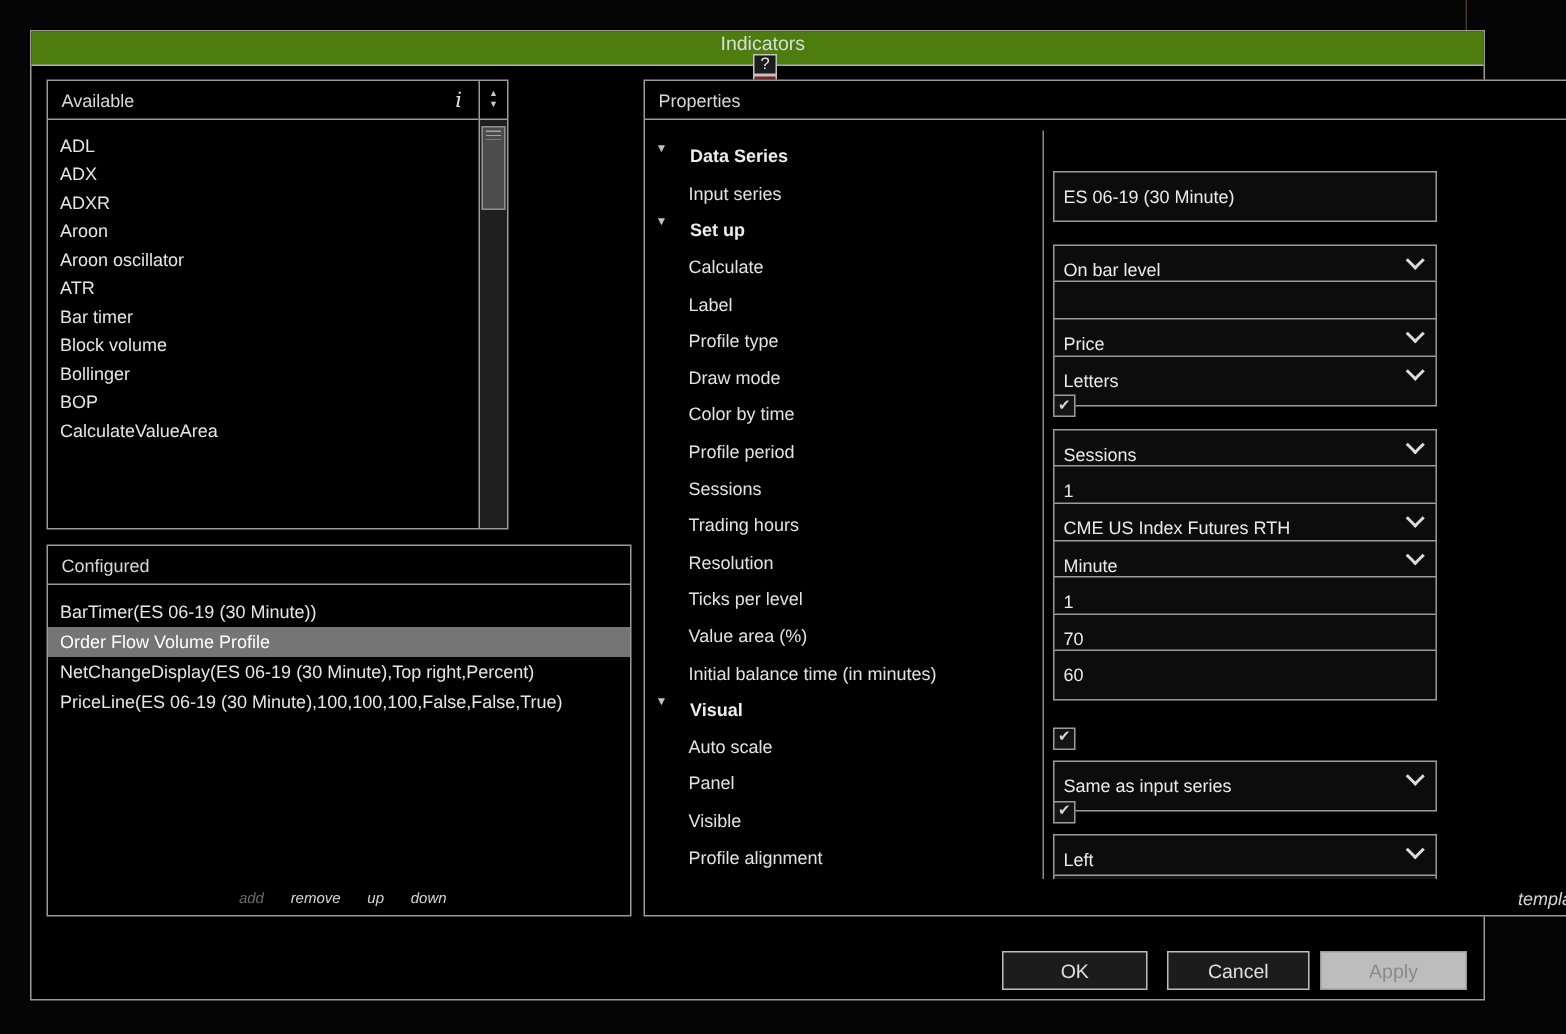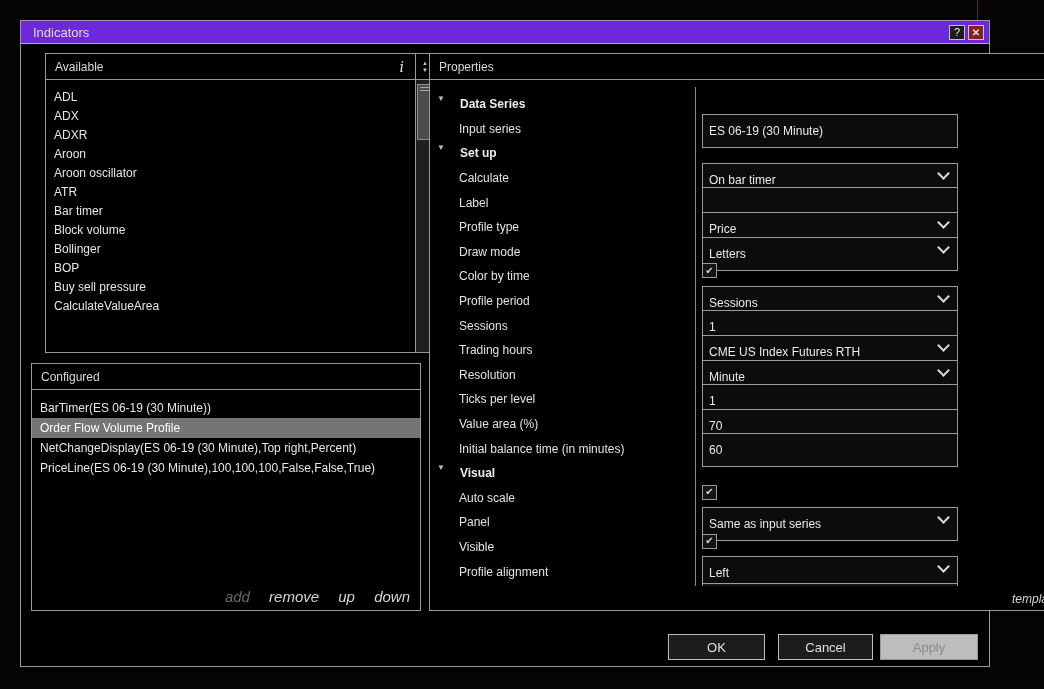--- a/index.html
+++ b/index.html
@@ -6,31 +6,31 @@
   .stage{position:relative;width:1044px;height:689px;background:#050505;overflow:hidden;
          font-family:"Liberation Sans",sans-serif;}
 
   
   .cross-h{position:absolute;left:991px;top:267px;width:53px;height:2px;background:#8e1313;}
   .cross-v{position:absolute;left:977px;top:0;width:1px;height:20px;background:#4a3030;}
 
   
   .dialog{position:absolute;left:20px;top:20px;width:970px;height:647px;box-sizing:border-box;
           border:1px solid #9b9b9b;background:#000;}
-  .titlebar{height:22px;background:#6d28d9;border-bottom:1px solid #b0b0b0;display:flex;
-            align-items:center;padding:0 5px 0 12px;color:#dcdcdc;font-size:13px;}
+  .titlebar{height:22px;background:#4d7c0f;border-bottom:1px solid #b0b0b0;display:flex;
+            align-items:center;padding:0 5px 0 12px;color:#dcdcdc;font-size:13px;flex-direction:column;}
   .titlebar .spacer{flex:1;}
   .win-btn{width:16px;height:15px;display:flex;align-items:center;justify-content:center;
            margin-left:3px;box-sizing:border-box;cursor:default;}
   .help-btn{background:#1c1c1c;border:1px solid #c2c2c2;color:#e8e8e8;font-size:11px;}
   .close-btn{background:#7d2328;border:1px solid #c2c2c2;color:#f0dede;font-size:10px;font-weight:bold;}
 
   
   .panel{position:absolute;box-sizing:border-box;border:1px solid #9b9b9b;background:#000;}
-  .available-panel{left:24px;top:32px;width:390px;height:300px;}
+  .available-panel{left:10px;top:32px;width:308px;height:300px;}
   .configured-panel{left:10px;top:342px;width:390px;height:248px;}
   .properties-panel{left:408px;top:32px;width:656px;height:558px;}
   .panel-head{height:25px;border-bottom:1px solid #9b9b9b;display:flex;align-items:center;
               padding:0 9px;color:#d8d8d8;font-size:12px;}
   .panel-head.has-scroll{margin-right:19px;}
   .info-icon{margin-left:auto;font-family:"DejaVu Serif",serif;font-style:italic;font-size:14px;
              color:#e0e0e0;padding-right:2px;}
 
   
   .scrollcol{position:absolute;top:0;right:0;bottom:0;width:19px;border-left:1px solid #9b9b9b;box-sizing:border-box;}
@@ -44,22 +44,22 @@
   .properties-thumb{top:4px;height:499px;}
 
   
   .list{position:absolute;left:0;top:26px;bottom:0;overflow:hidden;padding-top:8px;}
   .available-panel .list{right:19px;}
   .configured-panel .list{right:0;bottom:24px;}
   .list-item{height:19px;line-height:19px;padding-left:8px;font-size:12px;color:#e6e6e6;white-space:nowrap;}
   .configured-panel .list-item{height:20px;line-height:20px;}
   .list-item.selected{background:#757575;color:#ffffff;}
 
-  .panel-foot{position:absolute;left:0;right:10px;bottom:5px;text-align:right;font-style:italic;
-              font-size:15px;color:#d6d6d6;}
+  .panel-foot{position:absolute;left:0;right:10px;bottom:5px;text-align:center;font-style:italic;
+              font-size:10px;color:#d6d6d6;}
   .panel-foot .action{margin-left:15px;}
   .panel-foot .dim{color:#6a6a6a;}
   .pfoot-template{position:absolute;right:26px;bottom:4px;font-style:italic;font-size:12px;color:#d6d6d6;}
 
   
   .prop-rows{position:absolute;left:0;top:26px;right:19px;bottom:24px;overflow:hidden;padding-top:7px;}
   .vsep{position:absolute;left:265px;top:7px;bottom:0;width:1px;background:#8a8a8a;}
   .prow{position:relative;height:24.6px;display:flex;align-items:center;}
   .plabel{font-size:12px;color:#e2e2e2;padding-left:29px;white-space:nowrap;margin-top:10px;}
   .prow.section .plabel{padding-left:0;font-weight:bold;color:#ececec;}
@@ -112,21 +112,20 @@
           <div class="list-item">ADL</div>
           <div class="list-item">ADX</div>
           <div class="list-item">ADXR</div>
           <div class="list-item">Aroon</div>
           <div class="list-item">Aroon oscillator</div>
           <div class="list-item">ATR</div>
           <div class="list-item">Bar timer</div>
           <div class="list-item">Block volume</div>
           <div class="list-item">Bollinger</div>
           <div class="list-item">BOP</div>
-          <div class="list-item">Buy sell pressure</div>
           <div class="list-item">CalculateValueArea</div>
         </div>
       <div class="scrollcol">
         <div class="spinner">
           <span>▲</span>
           <span>▼</span>
         </div>
         <div class="track">
           <div class="thumb available-thumb"></div>
         </div>
@@ -167,21 +166,21 @@
               <span class="val">ES 06-19 (30 Minute)</span>
             </div>
           </div>
           <div class="prow section">
             <span class="tri">▼</span>
             <span class="plabel">Set up</span>
           </div>
           <div class="prow select">
             <span class="plabel">Calculate</span>
             <div class="ctl">
-              <span class="val">On bar timer</span>
+              <span class="val">On bar level</span>
               <span class="chev"></span>
             </div>
           </div>
           <div class="prow text">
             <span class="plabel">Label</span>
             <div class="ctl">
               <span class="val"></span>
             </div>
           </div>
           <div class="prow select">

